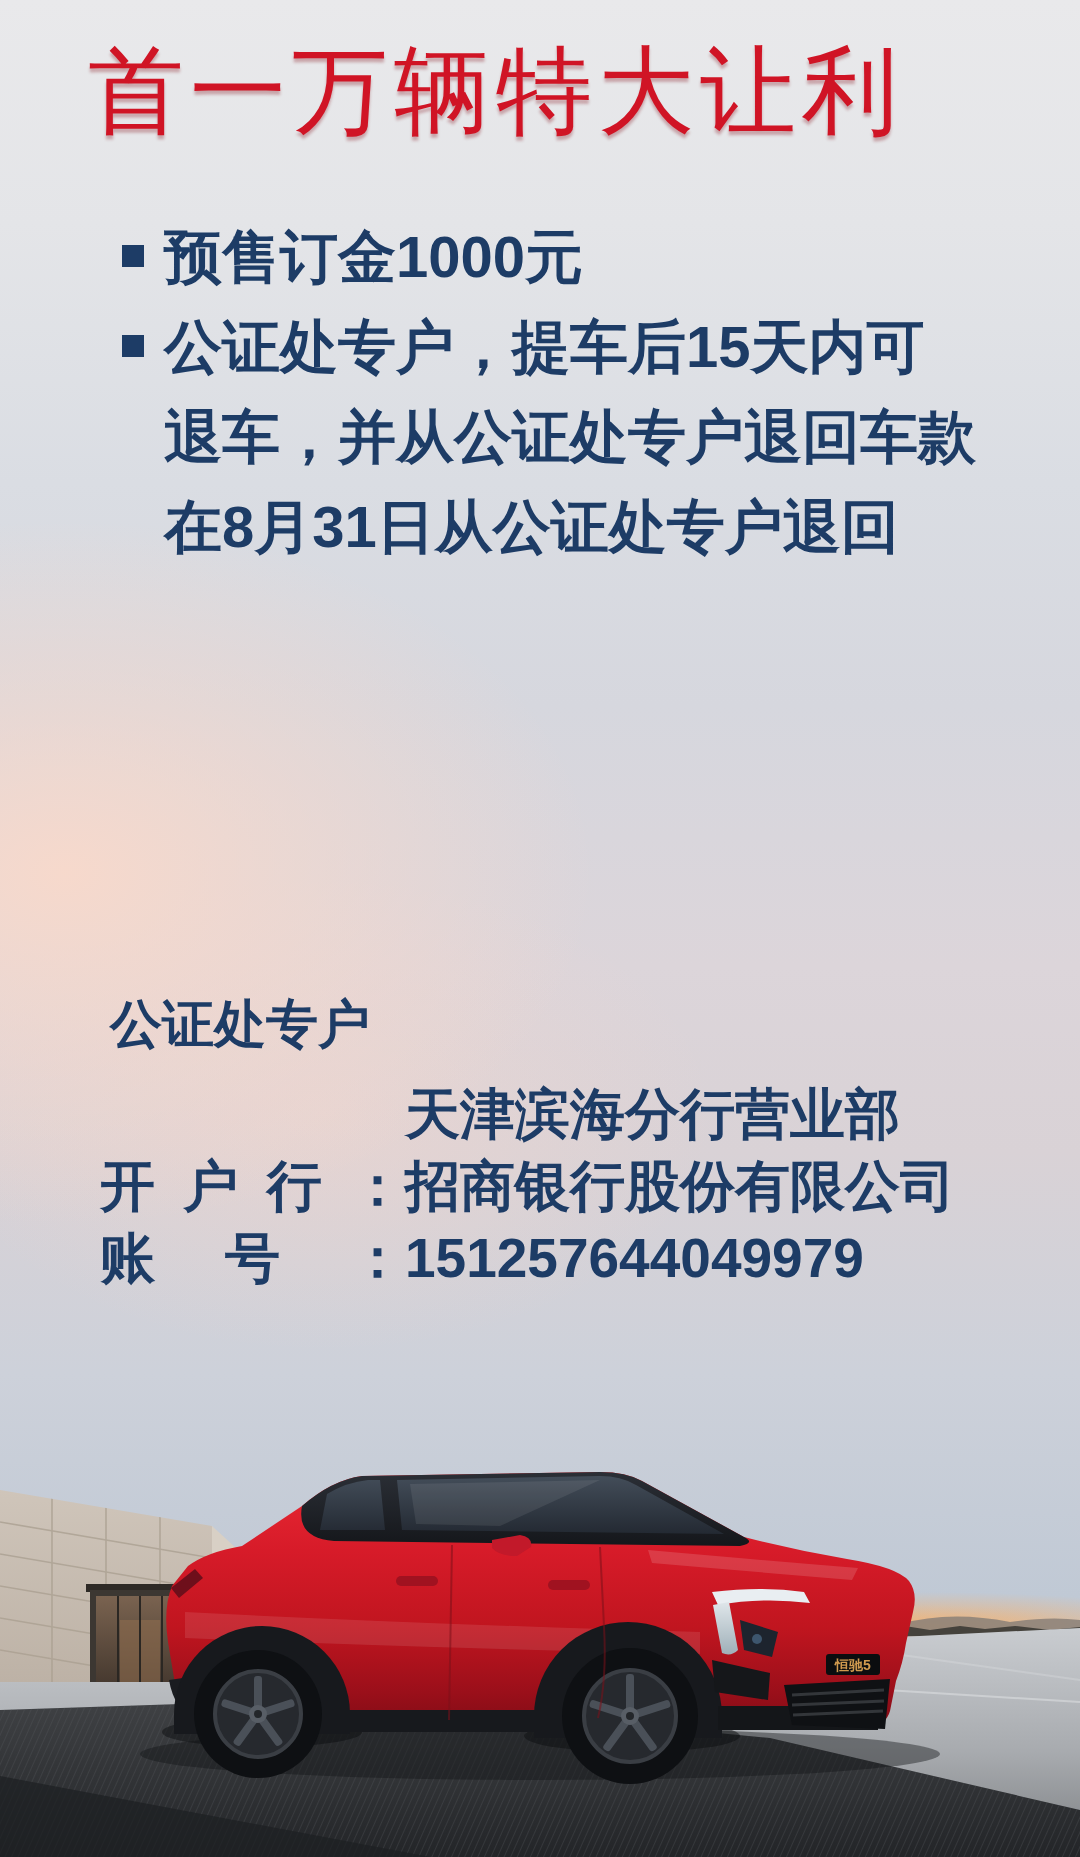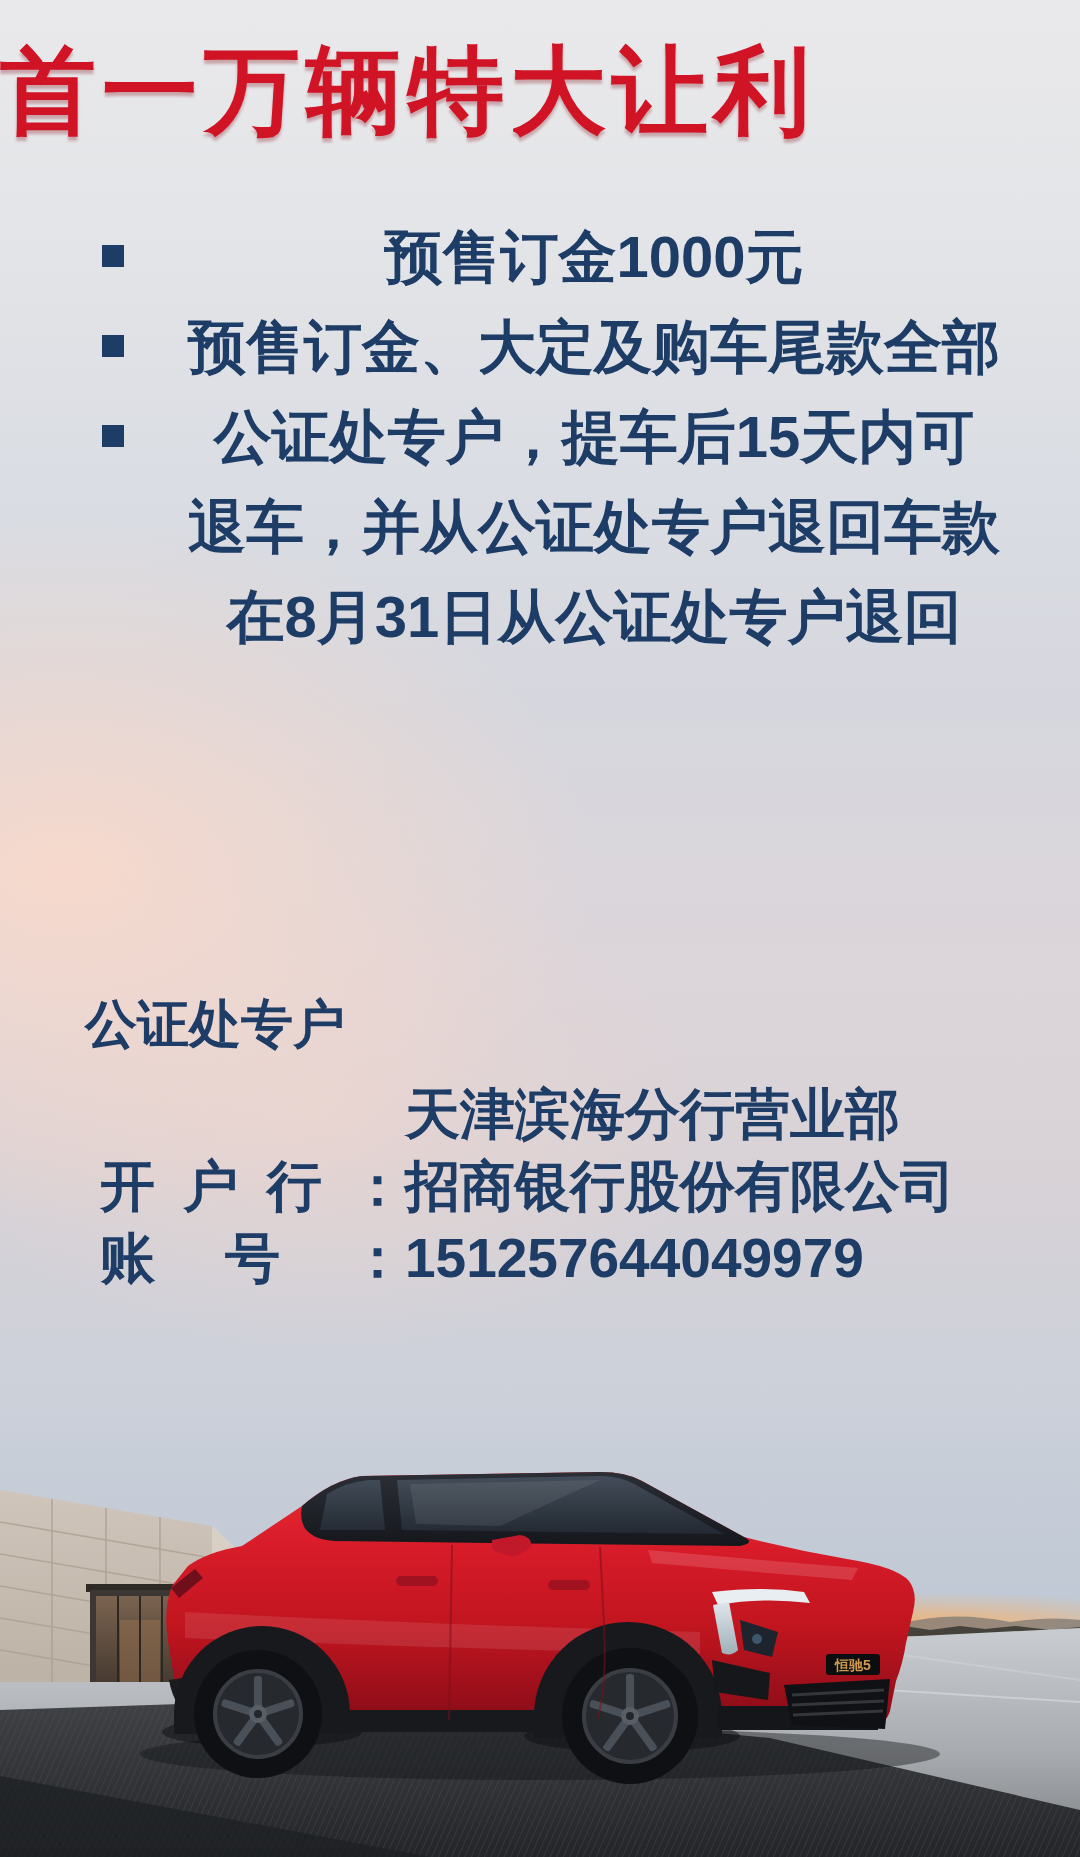--- a/index.html
+++ b/index.html
@@ -5,54 +5,53 @@
   html,body{margin:0;padding:0;}
   body{font-family:"Liberation Sans",sans-serif;}
   .poster{
     position:relative;width:1080px;height:1857px;overflow:hidden;
     background:
       radial-gradient(780px 520px at 6% 47%, rgba(248,217,203,0.95), rgba(248,217,203,0) 68%),
       radial-gradient(560px 340px at 30% 60%, rgba(243,214,205,0.5), rgba(243,214,205,0) 70%),
       linear-gradient(180deg,#e9e9eb 0%,#e4e5e8 12%,#dadde3 26%,#d6d7de 38%,#dcd5da 52%,#d9d2d6 62%,#cdd1da 74%,#c0c9d5 86%,#b6c1cf 100%);
   }
   .title{
-    position:absolute;top:28px;left:0;width:904px;text-align:left;
-    font-size:96px;font-weight:700;letter-spacing:6px;color:#d01425;
+    position:absolute;top:28px;left:0;width:904px;text-align:right;
+    font-size:96px;font-weight:400;letter-spacing:6px;color:#d01425;
     text-shadow:0 4px 3px rgba(130,10,20,0.30);white-space:nowrap;
   }
-  .bullets{position:absolute;left:144px;top:212px;width:900px;text-align:center;}
+  .bullets{position:absolute;left:164px;top:212px;width:900px;}
   .b-line{
     position:relative;height:90px;line-height:90px;font-size:58px;font-weight:700;
     color:#1d3c66;white-space:nowrap;
   }
   .with-marker::before{
     content:"";position:absolute;left:-42px;top:33px;width:22px;height:22px;background:#1d3c66;
   }
   .escrow-heading{
-    position:absolute;left:85px;top:990px;font-size:52px;font-weight:700;color:#1d3c66;
+    position:absolute;left:110px;top:990px;font-size:52px;font-weight:700;color:#1d3c66;
   }
   .acct{position:absolute;left:100px;top:1078px;width:940px;}
   .acct-row{height:72px;line-height:72px;font-size:55px;font-weight:700;color:#1d3c66;white-space:nowrap;}
   .acct-label{
     display:inline-block;width:305px;vertical-align:top;
     text-align:justify;text-align-last:justify;
   }
   .acct-value{display:inline-block;vertical-align:top;}
   .scene{position:absolute;left:0;bottom:0;width:1080px;height:477px;display:block;}
 </style>
 </head>
 <body>
 
 <div class="poster">
 
   <div class="title">首一万辆特大让利</div>
 
   <div class="bullets">
     <div class="b-line with-marker">预售订金1000元</div>
-    <div class="b-line with-marker">预售订金、大定及购车尾款全部</div>
     <div class="b-line with-marker">公证处专户，提车后15天内可</div>
     <div class="b-line">退车，并从公证处专户退回车款</div>
     <div class="b-line">在8月31日从公证处专户退回</div>
   </div>
 
   <div class="escrow-heading">公证处专户</div>
 
   <div class="acct">
     <div class="acct-row">
       <span class="acct-label"></span><span class="acct-value">天津滨海分行营业部</span>

